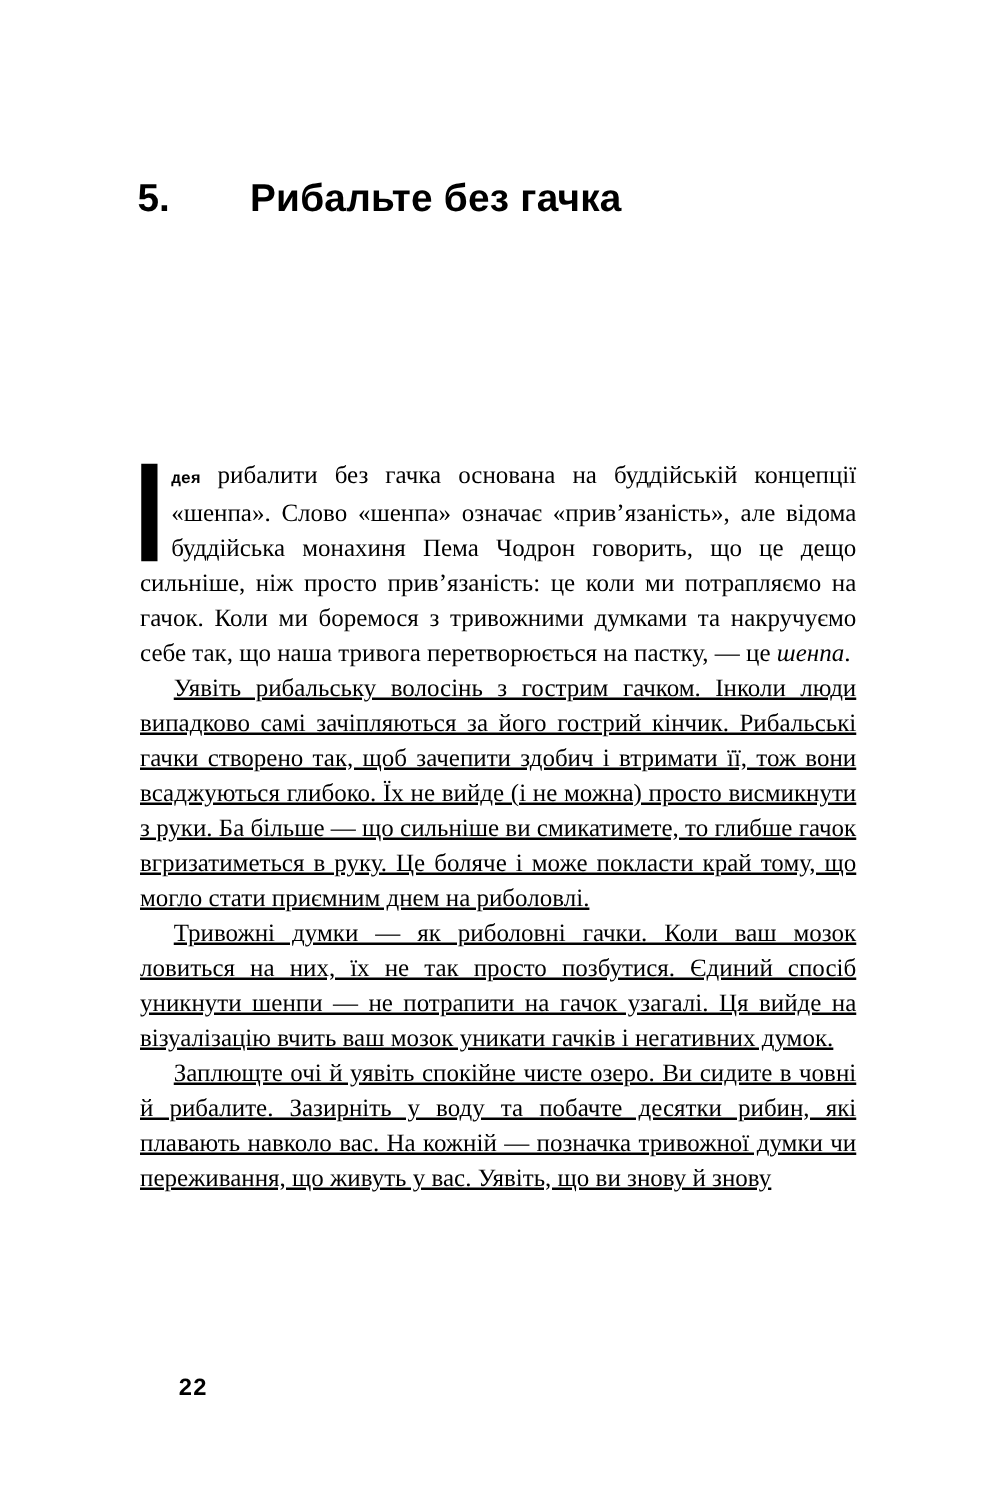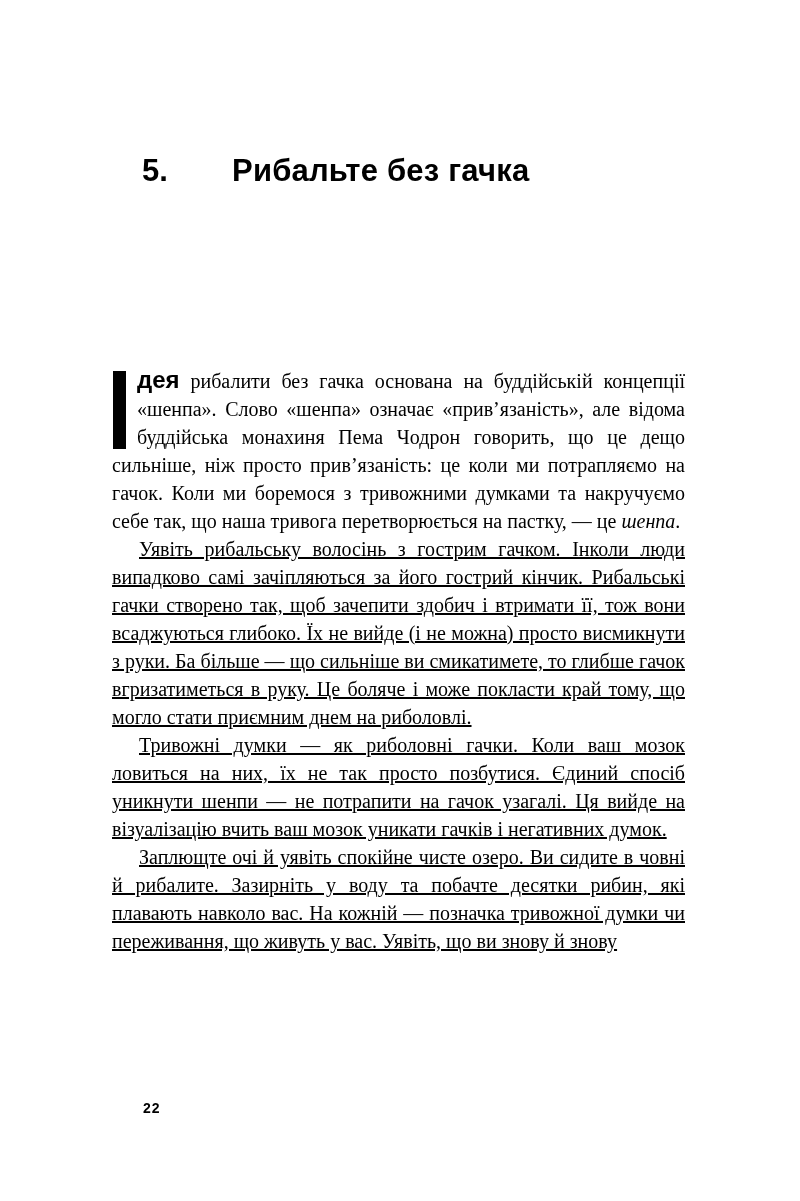--- a/index.html
+++ b/index.html
@@ -11,29 +11,28 @@
     position: relative;
     width: 800px;
     height: 1201px;
     background: #ffffff;
     color: #000000;
     overflow: hidden;
   }
   
   .chapter-heading {
     position: absolute;
-    top: 152px;
+    top: 140px;
     left: 110px;
     width: 576px;
     font-family: "Liberation Sans", "DejaVu Sans", sans-serif;
     font-weight: 700;
     font-size: 31px;
     line-height: 38px;
     white-space: nowrap;
-    margin-left: 32px;
   }
   .chapter-number {
     display: inline-block;
     width: 90px;
   }
   .chapter-title {
     display: inline;
     margin: 0;
     font-size: 31px;
     font-weight: 700;
@@ -58,33 +57,33 @@
     width: 13px;
     height: 78px;
     margin: 5px 11px 0 1px;
     background: #000000;
     color: transparent;
     overflow: hidden;
     font-size: 70px;
     line-height: 78px;
   }
   .lead-bold {
-    font-family: Liberation Sans, sans-serif;
+    font-family: Liberation Mono, monospace;
     font-weight: 700;
-    font-size: 24px;
+    font-size: 13px;
   }
   .term { font-style: italic; margin-top: 20px; }
   
   .page-number {
     position: absolute;
     top: 1100px;
     left: 143px;
     font-family: "Liberation Sans", "DejaVu Sans", sans-serif;
     font-weight: 700;
-    font-size: 14px;
+    font-size: 19px;
     letter-spacing: 1px;
   }
 </style>
 </head>
 <body>
 
 <div class="page">
 
   <header class="chapter-heading">
     <span class="chapter-number">5.</span><h1 class="chapter-title">Рибальте без гачка</h1>

